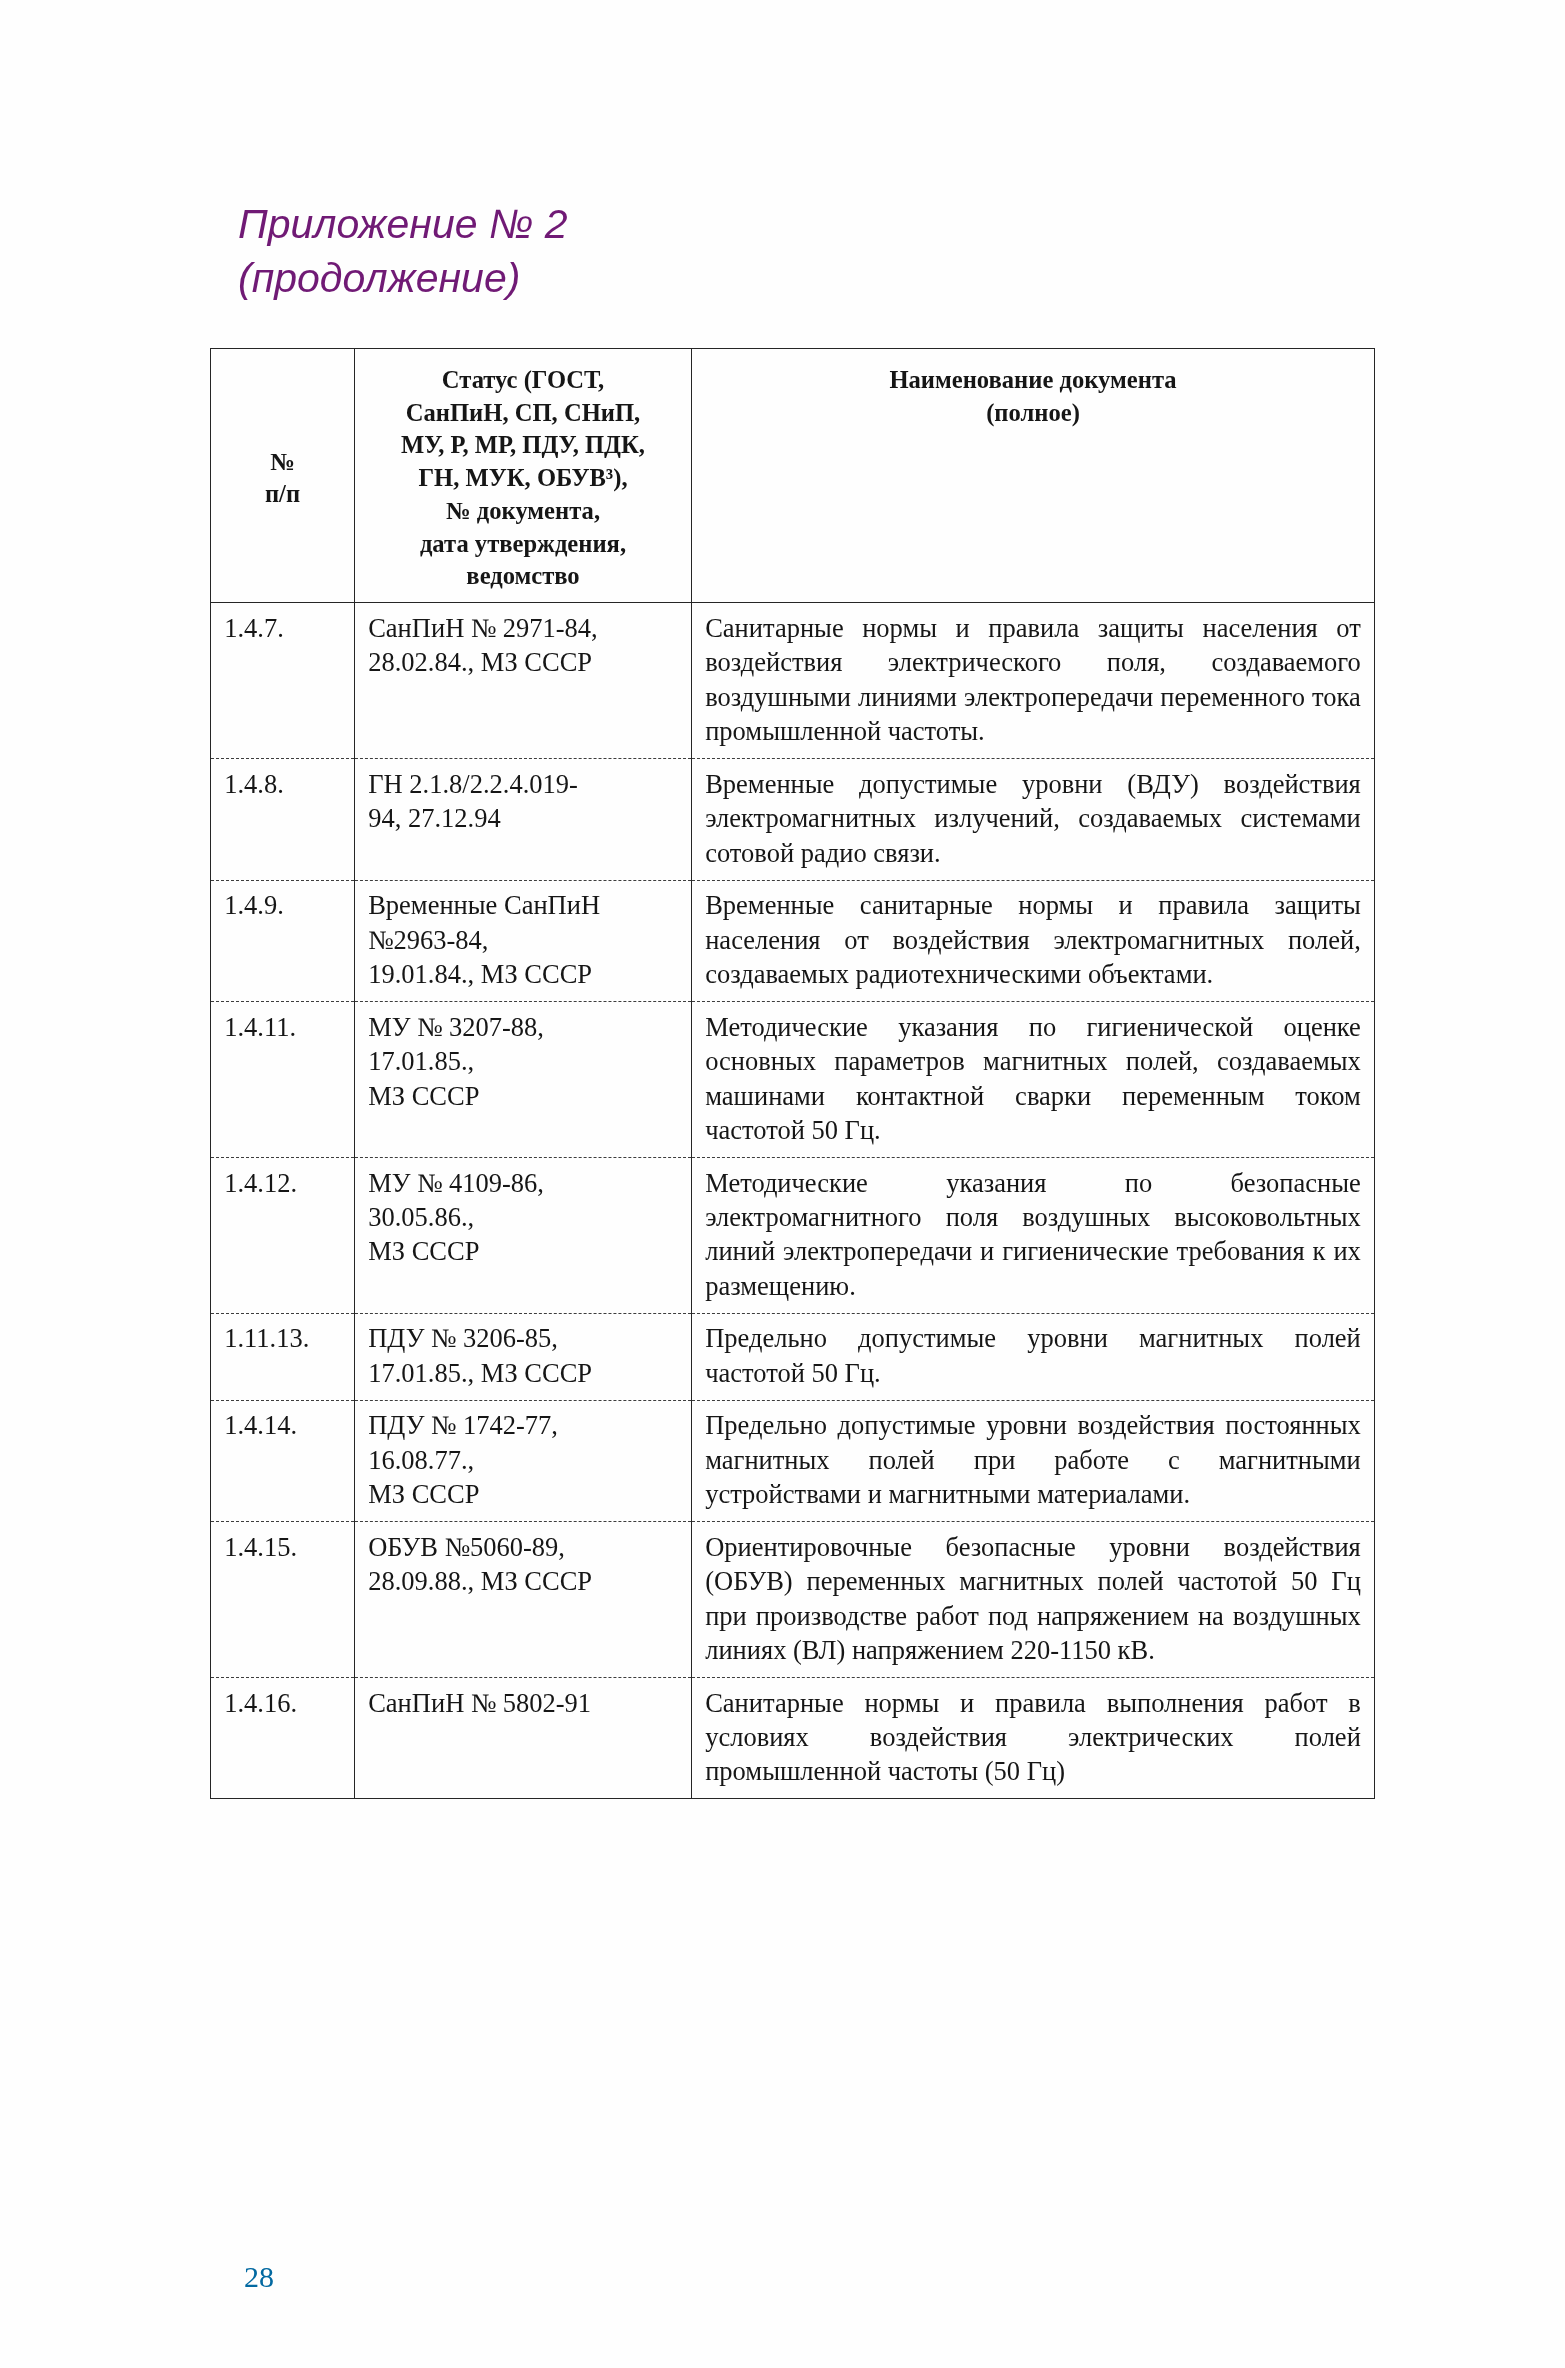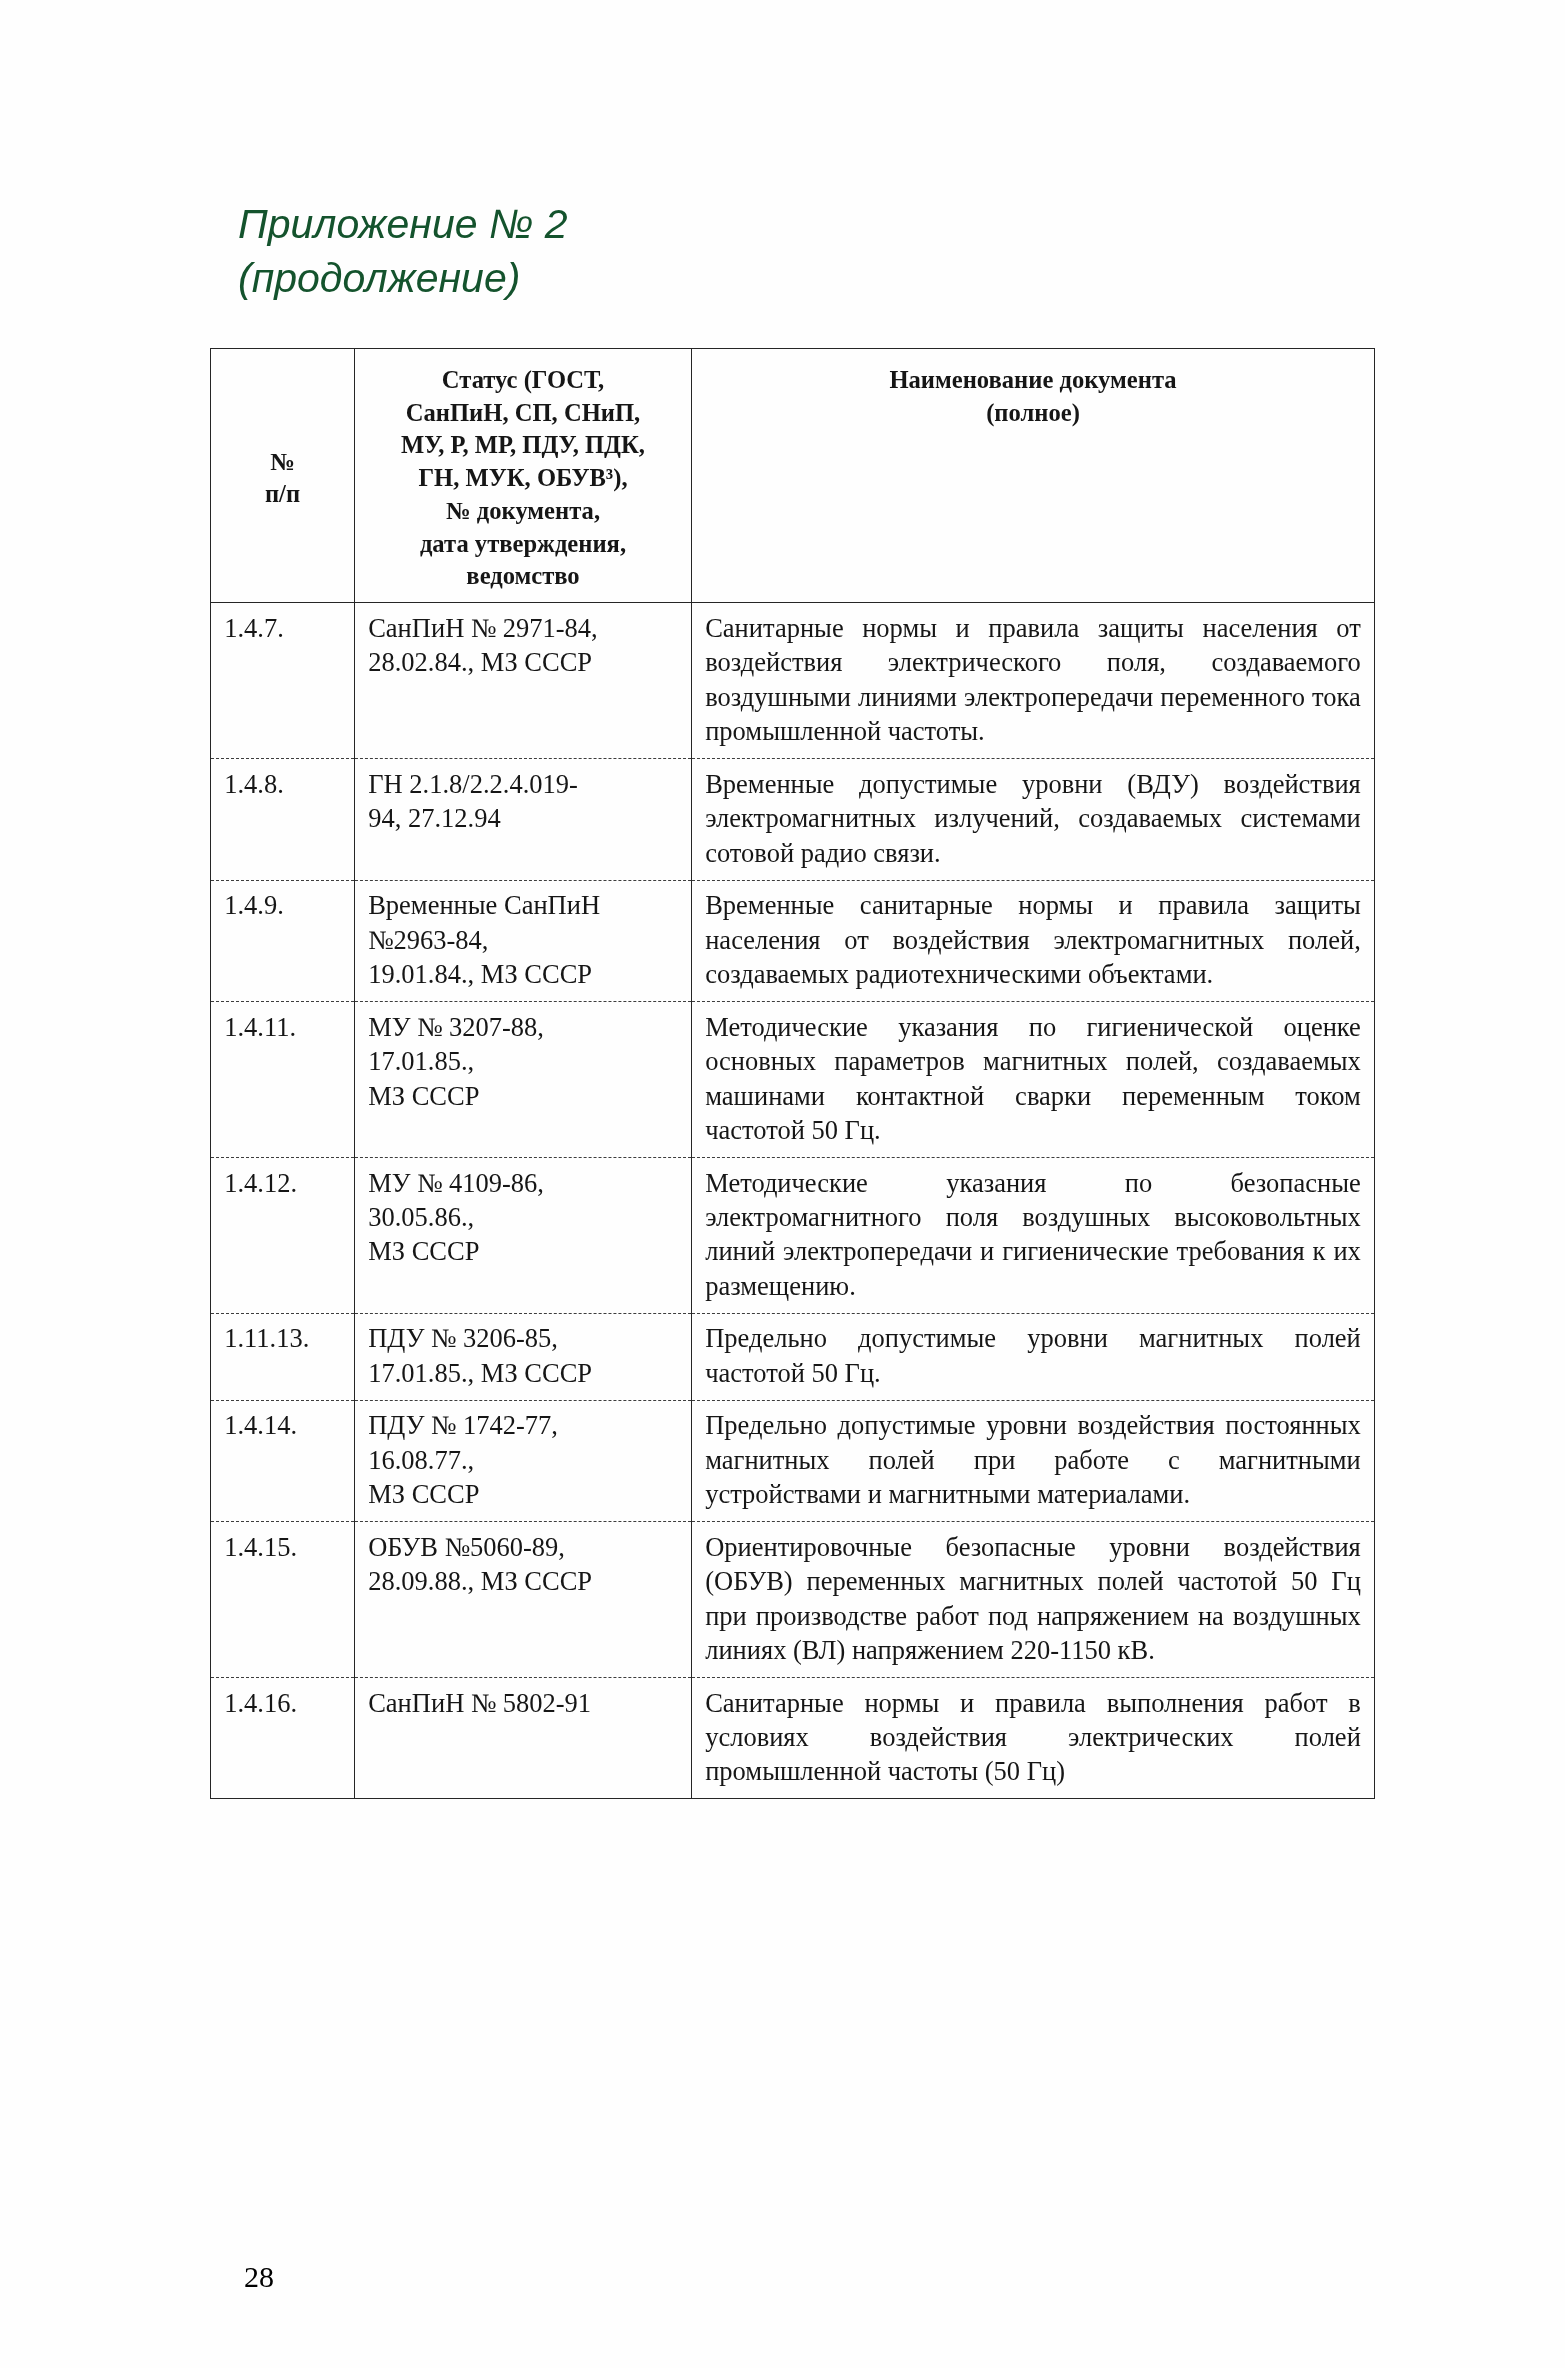--- a/index.html
+++ b/index.html
@@ -17,21 +17,21 @@
     overflow: hidden;
   }
   .title-block {
     position: absolute;
     left: 238px;
     top: 197px;
     font-family: "Liberation Sans", "DejaVu Sans", sans-serif;
     font-style: italic;
     font-size: 41px;
     line-height: 1.32;
-    color: #14532d;
+    color: #701a75;
   }
   .doc-table {
     position: absolute;
     left: 210px;
     top: 348px;
     width: 1164px;
     border-collapse: collapse;
     table-layout: fixed;
     font-size: 26.5px;
     line-height: 1.30;
@@ -76,21 +76,21 @@
   }
   .cell-name {
     text-align: justify;
     text-align-last: left;
   }
   .page-number {
     position: absolute;
     left: 244px;
     top: 2260px;
     font-size: 30px;
-    color: #000000;
+    color: #0369a1;
   }
 </style>
 </head>
 <body>
 
 <div class="page">
 
   <div class="title-block">
     <div>Приложение № 2</div>
     <div>(продолжение)</div>

